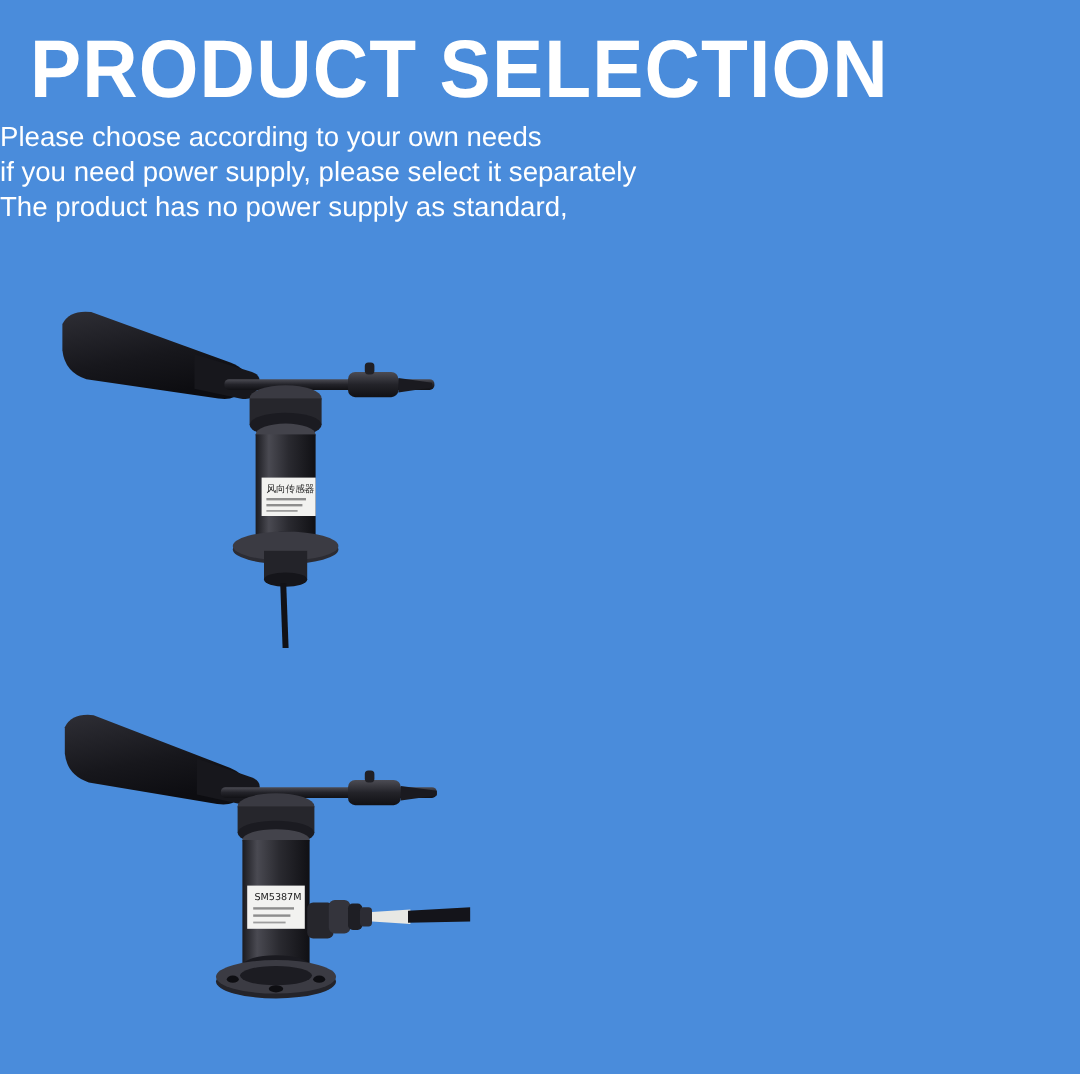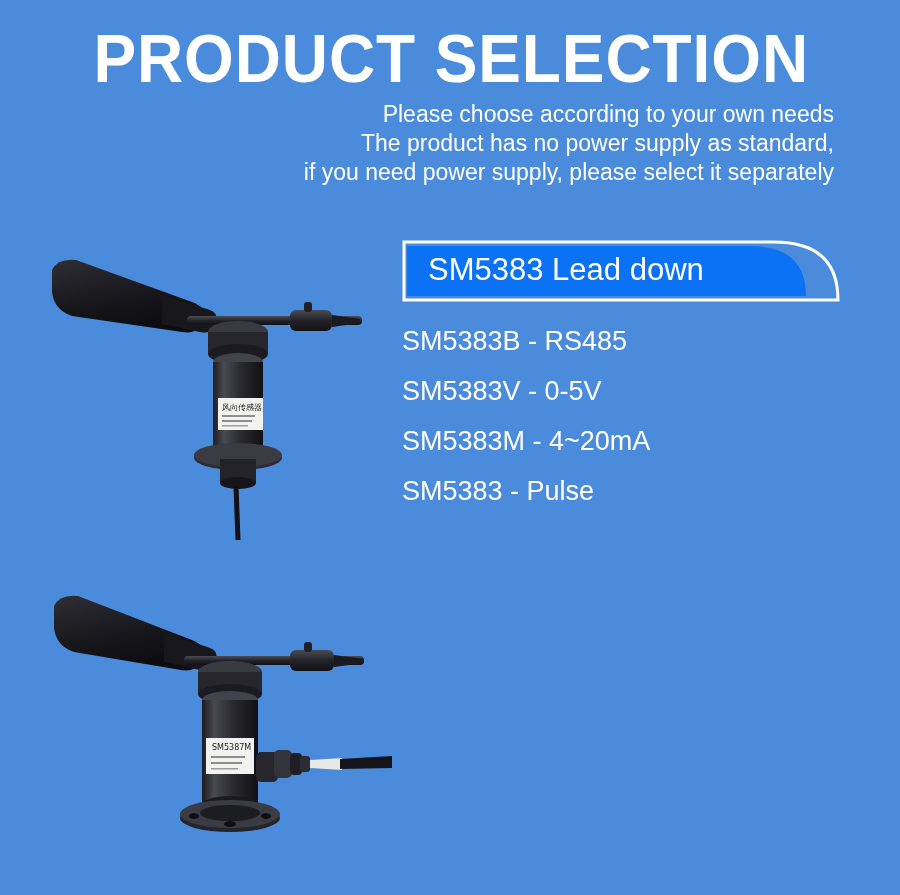--- a/index.html
+++ b/index.html
@@ -19,38 +19,37 @@
     width: 900px;
     height: 895px;
   }
 
   
   .header {
     position: absolute;
     top: 0;
     left: 0;
     width: 834px;
-    text-align: right;
+    text-align: left;
   }
   .title {
     margin: 0;
     padding-top: 22px;
     color: #ffffff;
     font-family: "Liberation Sans Narrow", "Liberation Sans", sans-serif;
     font-size: 68px;
     line-height: 72px;
     font-weight: bold;
     letter-spacing: 1px;
     transform: scaleX(0.94);
     transform-origin: center top;
     white-space: nowrap;
   }
   .subtitle-block {
     margin-top: 6px;
-    margin-left: 28px;
   }
   .subtitle {
     color: #ffffff;
     font-size: 23px;
     line-height: 29px;
     font-weight: 400;
     white-space: nowrap;
   }
 
   
@@ -118,22 +117,22 @@
 </style>
 </head>
 <body>
 
 <div class="page">
 
   <div class="header">
     <h1 class="title">PRODUCT SELECTION</h1>
     <div class="subtitle-block">
       <div class="subtitle">Please choose according to your own needs</div>
+      <div class="subtitle">if you need power supply, please select it separately</div>
       <div class="subtitle">The product has no power supply as standard,</div>
-      <div class="subtitle">if you need power supply, please select it separately</div>
     </div>
   </div>
 
   <div class="section" id="section-1">
 
     <div class="photo">
       <svg width="350" height="300" viewBox="0 0 350 300" xmlns="http://www.w3.org/2000/svg">
         <defs>
           <linearGradient id="bodyGrad1" x1="0" y1="0" x2="1" y2="0">
             <stop offset="0%" stop-color="#1b1b20"></stop>
@@ -178,36 +177,20 @@
 
         <ellipse cx="196" cy="218" rx="44" ry="12" fill="#2c2c33"></ellipse>
         <ellipse cx="196" cy="215" rx="44" ry="12" fill="#3b3b43"></ellipse>
         <rect x="178" y="219" width="36" height="24" fill="#232329"></rect>
         <ellipse cx="196" cy="243" rx="18" ry="6" fill="#15151a"></ellipse>
 
         <path d="M194 246 L 196 300" stroke="#111116" stroke-width="5" fill="none"></path>
       </svg>
     </div>
 
-    <div class="info">
-      <div class="banner">
-        <svg width="440" height="62" viewBox="0 0 440 62" xmlns="http://www.w3.org/2000/svg">
-          <path d="M2 2 L 372 2 Q 436 2 436 60 L 2 60 Z" fill="none" stroke="#ffffff" stroke-width="3"></path>
-          <path d="M5 6 L 348 6 Q 404 6 404 56 L 5 56 Z" fill="#0b72f5"></path>
-        </svg>
-        <div class="banner-label">SM5383 Lead down</div>
-      </div>
-
-      <ul class="model-list">
-        <li class="model-item">SM5383B - RS485</li>
-        <li class="model-item">SM5383V - 0-5V</li>
-        <li class="model-item">SM5383M - 4~20mA</li>
-        <li class="model-item">SM5383 - Pulse</li>
-      </ul>
-    </div>
   </div>
 
   <div class="section" id="section-2">
 
     <div class="photo">
       <svg width="350" height="300" viewBox="0 0 350 300" xmlns="http://www.w3.org/2000/svg">
         <defs>
           <linearGradient id="bodyGrad2" x1="0" y1="0" x2="1" y2="0">
             <stop offset="0%" stop-color="#1b1b20"></stop>
             <stop offset="22%" stop-color="#4a4a52"></stop>

